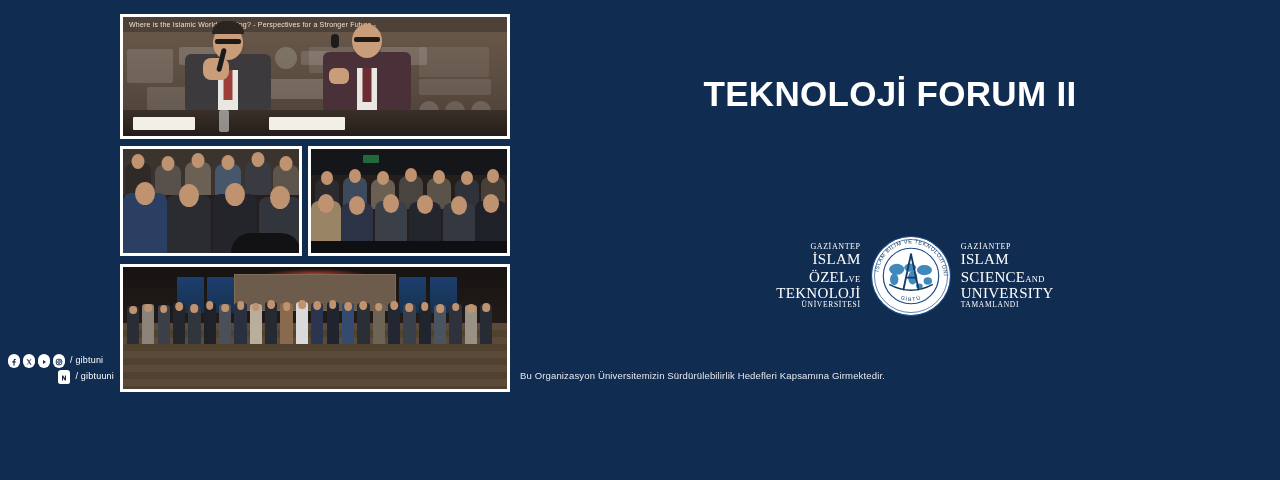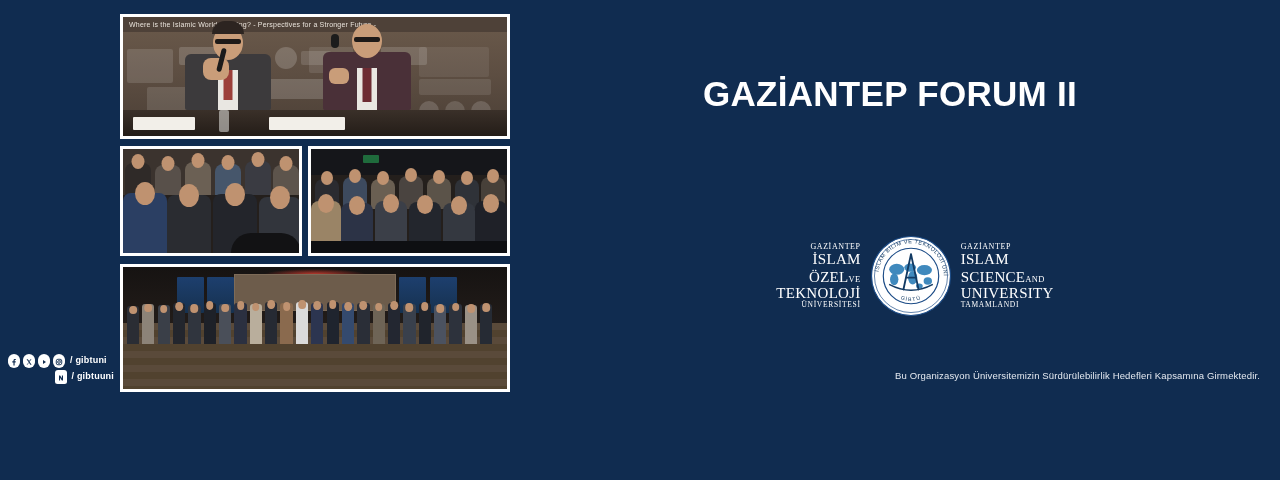--- a/index.html
+++ b/index.html
@@ -163,34 +163,33 @@
   .lg-tiny{ font-size: 7.5px; letter-spacing: .7px; }
   .inline-sm { font-size: 8.5px; letter-spacing: .4px; }
 
   .emblem { position: relative; width: 84px; height: 84px; flex: 0 0 84px; }
 
   .footnote {
     position: absolute;
     left: 520px;
     top: 370px;
     width: 740px;
-    text-align: right;
+    text-align: left;
     color: #e4e9f0;
     font-size: 9.5px;
     letter-spacing: .15px;
   }
 
   
   .social {
     position: absolute;
     left: 8px;
     top: 352px;
     width: 108px;
     color: #ffffff;
-    font-weight: bold;
   }
   .social-row {
     display: flex;
     align-items: center;
     height: 16px;
     gap: 3px;
   }
   .social-row.second { justify-content: flex-end; padding-right: 2px; }
   .sicon {
     width: 12px; height: 12px;
@@ -438,21 +437,21 @@
             </div>
           <div style="position:absolute;left:93%;bottom:0;width:3.2%;height:90%;background:#262b34;border-radius:3px 3px 0 0;">
               <div class="c-head" style="bottom:81%;width:62%;height:22%;"></div>
             </div>
         </div>
       </div>
     </div>
   </div>
 
   <div class="headline">
-    <span class="l1">GAZİANTEP FORUM II</span>
+    <span class="l1">TEKNOLOJİ FORUM II</span>
   </div>
 
   <div class="logo-lockup">
 
     <div class="logo-tr">
       <div class="lg-sm">GAZİANTEP</div>
       <div class="lg-big">İSLAM</div>
       <div>
         <span class="lg-big">ÖZEL</span><span class="inline-sm">VE</span>
       </div>

